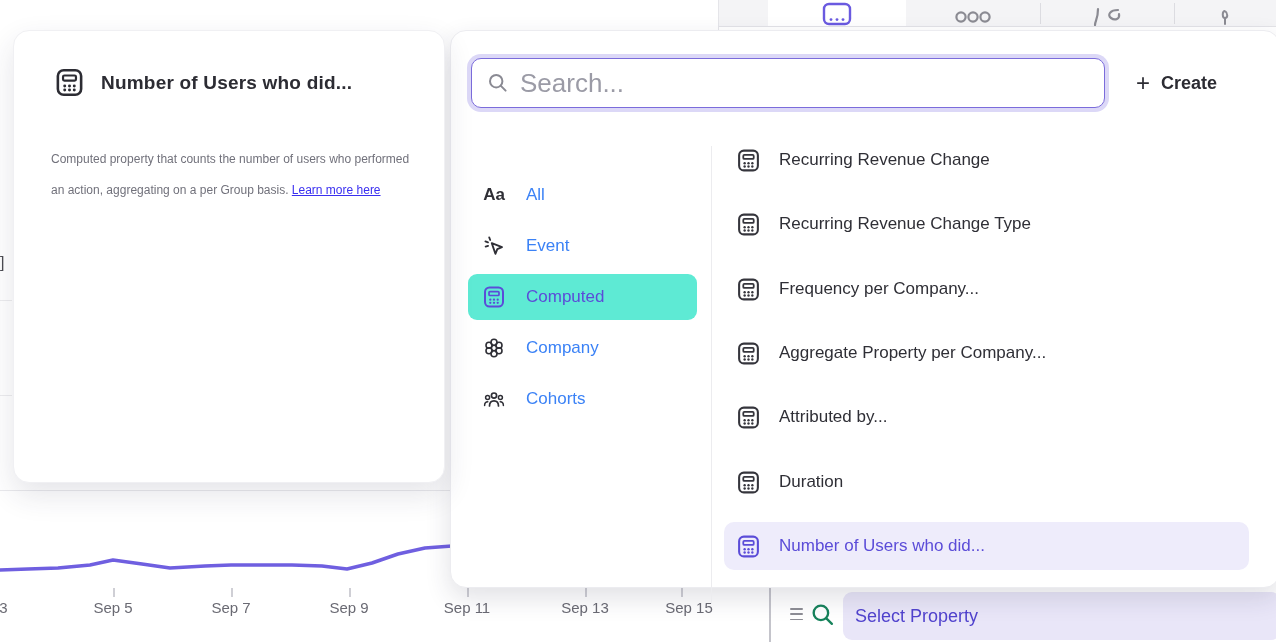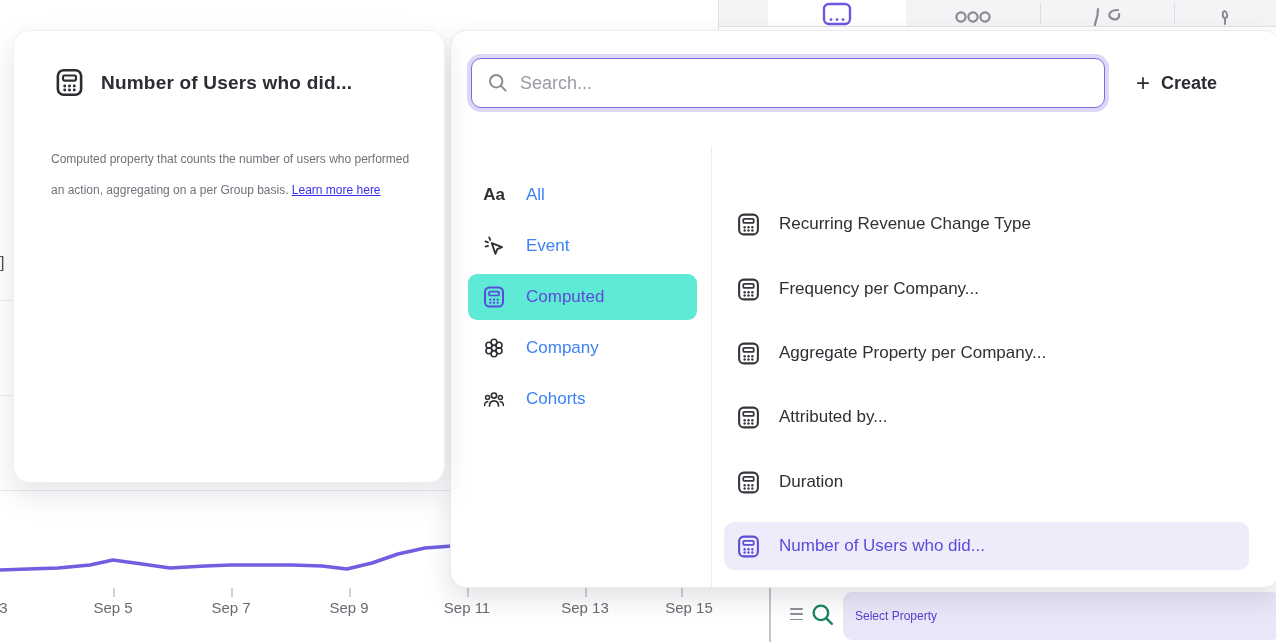--- a/index.html
+++ b/index.html
@@ -39,21 +39,21 @@
     background:#fff; border:1px solid #ececf0;
     border-radius:16px 16px 16px 16px;
     box-shadow:0 10px 26px rgba(40,40,70,.14);
   }
   .search-box {
     position:absolute; left:20px; top:27px; width:634px; height:50px;
     background:#fff; border:1.6px solid #7b6cdb; border-radius:10px;
     box-shadow:0 0 0 4px #dcd8f7;
     display:flex; align-items:center; padding:0 14px; gap:10px;
   }
-  .search-placeholder { font-size:18px; color:#9b9ba6; }
+  .search-placeholder { font-size:26px; color:#9b9ba6; }
   .create-btn {
     position:absolute; left:685px; top:36px; height:32px;
     display:flex; align-items:center; gap:11px; cursor:pointer;
   }
   .create-plus { font-size:24px; font-weight:400; color:#2c2c33; line-height:1; }
   .create-label { font-size:18px; font-weight:600; color:#2c2c33; }
 
   .cat-col { position:absolute; left:0; top:105px; width:260px; }
   .cat-item { position:absolute; left:17px; width:229px; height:46px; border-radius:9px;
     display:flex; align-items:center; gap:20px; padding-left:14px; cursor:pointer; }
@@ -85,21 +85,21 @@
   .x-tick { position:absolute; top:0; width:1.5px; height:9px; background:#cfcfd5; }
   .x-label { position:absolute; top:11px; transform:translateX(-50%); font-size:15px; color:#6a6a73; white-space:nowrap; }
 
   .br-vline { left:769px; top:588px; width:2px; height:54px; background:#c4c4cb; }
   .hamburger { left:790px; top:608px; width:13px; display:flex; flex-direction:column; gap:3.5px; cursor:pointer; }
   .hamburger span { display:block; height:1.8px; background:#8d8d95; border-radius:1px; }
   .select-pill {
     left:843px; top:592px; width:437px; height:48px; background:#e9e6f8; border-radius:9px;
     display:flex; align-items:center; padding-left:12px; cursor:pointer;
   }
-  .select-pill-label { font-size:12px; font-weight:500; color:#5143ce; }
+  .select-pill-label { font-size:18px; font-weight:500; color:#5143ce; }
   .green-search { left:809px; top:601px; color:#17835c; cursor:pointer; }
 </style>
 </head>
 <body>
 
 <svg width="0" height="0" style="position:absolute">
   <defs>
     <symbol id="sym-calc" viewBox="0 0 24 24">
       <rect x="3" y="2.5" width="18" height="19" rx="4.5" fill="none" stroke="currentColor" stroke-width="2"></rect>
       <rect x="7" y="6.6" width="10" height="3.9" rx="1" fill="none" stroke="currentColor" stroke-width="1.7"></rect>
@@ -253,20 +253,26 @@
       <svg class="cat-icon" viewBox="0 0 24 24">
           <use href="#sym-people"></use>
         </svg>
       <span class="cat-label">Cohorts</span>
     </div>
   </div>
 
   <div class="v-divider"></div>
 
   <div class="list-col">
+    <div class="prop-row" style="top:105px;">
+      <svg class="prop-icon" viewBox="0 0 24 24">
+          <use href="#sym-calc"></use>
+        </svg>
+      <span class="prop-label">Recurring Revenue Change</span>
+    </div>
     <div class="prop-row" style="top:169px;">
       <svg class="prop-icon" viewBox="0 0 24 24">
           <use href="#sym-calc"></use>
         </svg>
       <span class="prop-label">Recurring Revenue Change Type</span>
     </div>
     <div class="prop-row" style="top:234px;">
       <svg class="prop-icon" viewBox="0 0 24 24">
           <use href="#sym-calc"></use>
         </svg>

